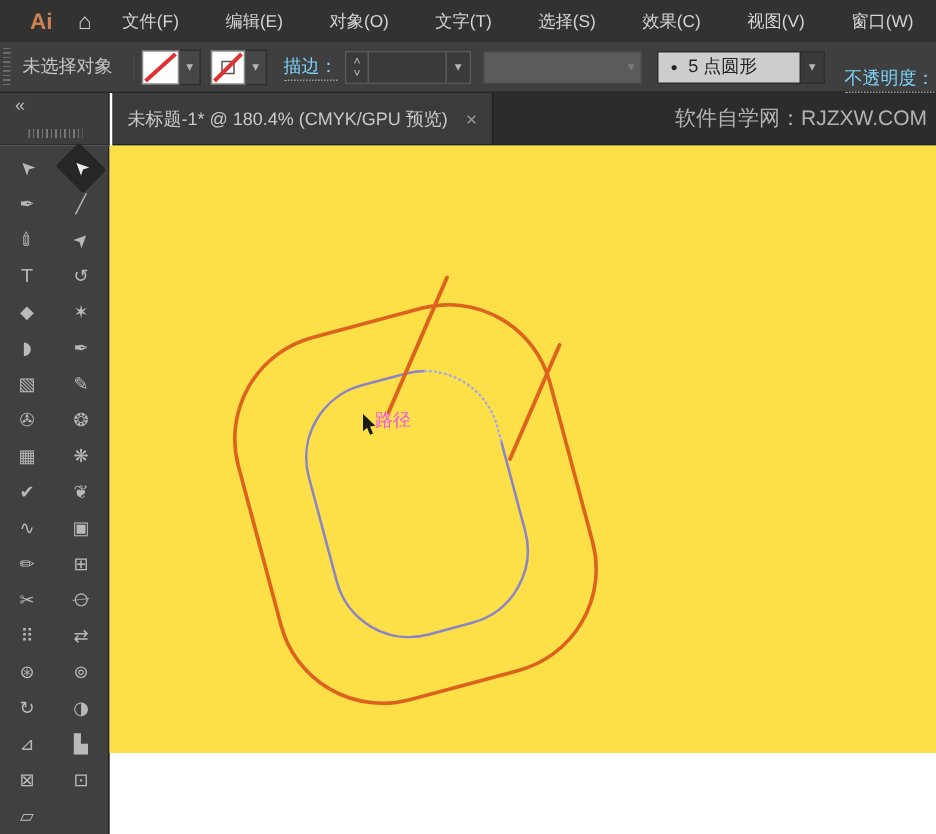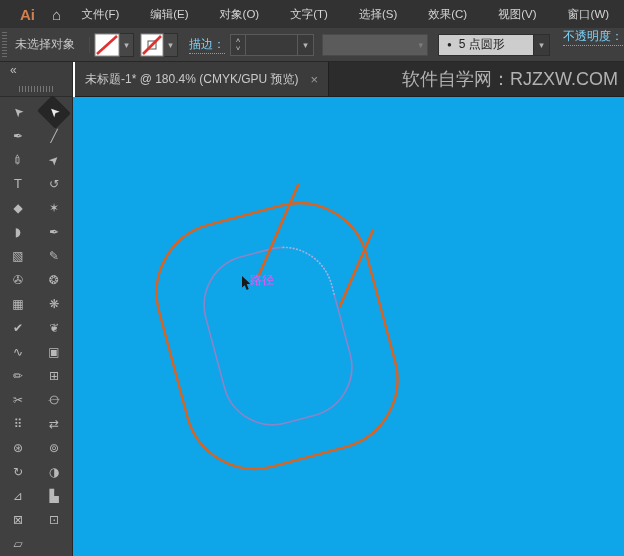--- a/index.html
+++ b/index.html
@@ -38,47 +38,47 @@
                   display:flex;align-items:center;justify-content:center;}
   #profile-dropdown{width:106px;height:22px;background:#5b5b5b;border:1px solid #4a4a4a;
                     display:flex;align-items:center;justify-content:flex-end;margin-right:10px;}
   #profile-dropdown .chev{color:#7d7d7d;font-size:9px;margin-right:4px;}
   #brush-group{display:flex;align-items:stretch;height:22px;margin-right:8px;}
   #brush-preview{width:96px;background:#cdcdcd;color:#222;font-size:12px;display:flex;
                  align-items:center;gap:7px;padding-left:8px;border:1px solid #2e2e2e;}
   #brush-dot{font-size:8px;}
   #brush-chevron{width:16px;background:#3a3a3a;border:1px solid #2e2e2e;border-left:none;color:#b5b5b5;
                  font-size:9px;display:flex;align-items:center;justify-content:center;}
-  #opacity-wrap{display:flex;align-items:flex-start;overflow:hidden;flex:1;height:34px;}
+  #opacity-wrap{display:flex;align-items:flex-end;overflow:hidden;flex:1;height:34px;}
 
   
   #tabbar{position:absolute;left:75px;top:62px;width:549px;height:35px;background:#2c2c2c;
           border-bottom:1px solid #1f1f1f;}
   #doc-tab{position:absolute;left:0;top:0;height:34px;background:#3b3b3b;display:flex;
            align-items:center;padding:0 10px;border-right:1px solid #1f1f1f;text-align:center;}
   #tab-title{color:#c9c9c9;font-size:12px;white-space:nowrap;}
   #tab-close{color:#9a9a9a;font-size:13px;margin-left:12px;cursor:default;}
   #watermark{position:absolute;right:6px;top:0;height:34px;display:flex;align-items:center;
-             color:#b2b2b2;font-size:18px;}
+             color:#b2b2b2;font-size:14px;}
 
   
   #toolpanel-header{position:absolute;left:0;top:62px;width:73px;height:35px;background:#3d3d3d;
                     border-bottom:1px solid #2c2c2c;border-right:1px solid #262626;}
   #collapse-icon{position:absolute;left:10px;top:1px;color:#bdbdbd;font-size:12px;}
   #panel-grip{position:absolute;left:19px;top:24px;width:36px;height:6px;
               background:repeating-linear-gradient(90deg,#8f8f8f 0 1px,transparent 1px 3px);opacity:.7;}
   #toolbar{position:absolute;left:0;top:97px;width:73px;height:459px;background:#404040;
            border-right:1px solid #262626;}
   #tool-grid{display:grid;grid-template-columns:1fr 1fr;padding-top:3px;}
   .tool{height:24px;display:flex;align-items:center;justify-content:center;color:#b9b9b9;
         font-size:12px;font-family:"DejaVu Sans",sans-serif;cursor:default;}
   .tool.selected{background:#262626;border-radius:2px;color:#ececec;margin:1px 5px;height:22px;}
 
   
-  #canvas{position:absolute;left:73px;top:97px;width:551px;height:459px;background:#0ea5e9;}
+  #canvas{position:absolute;left:73px;top:97px;width:551px;height:405px;background:#fde047;}
   #artwork{position:absolute;left:0;top:0;}
   #path-tooltip{font-size:12px;font-family:"Liberation Sans","DejaVu Sans",sans-serif;}
 </style>
 </head>
 <body>
 <div id="app">
 
   <div id="menubar">
     <span id="ai-logo">Ai</span>
     <span id="home-icon">⌂</span>

